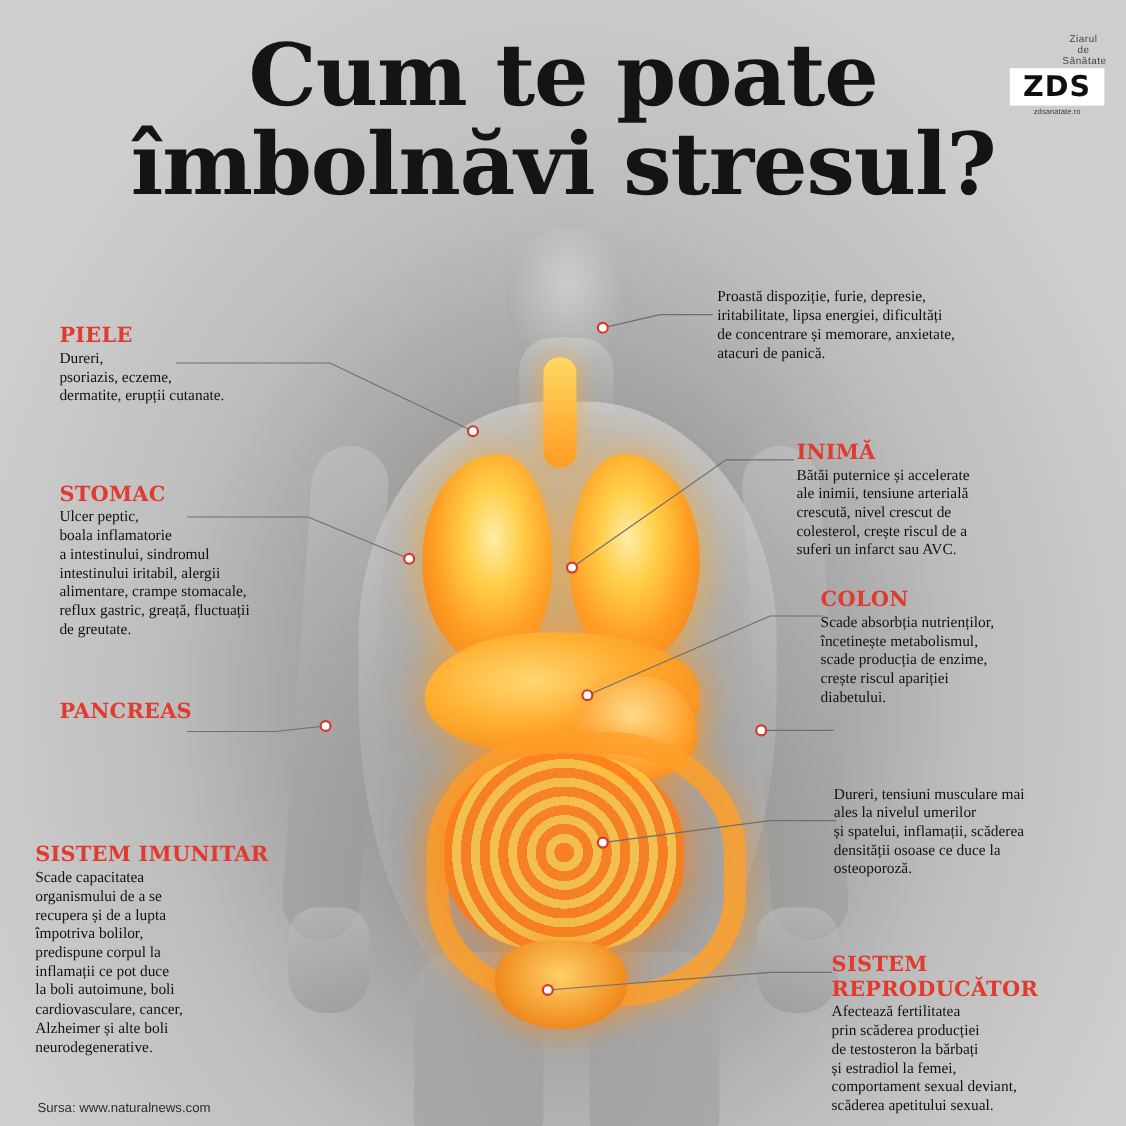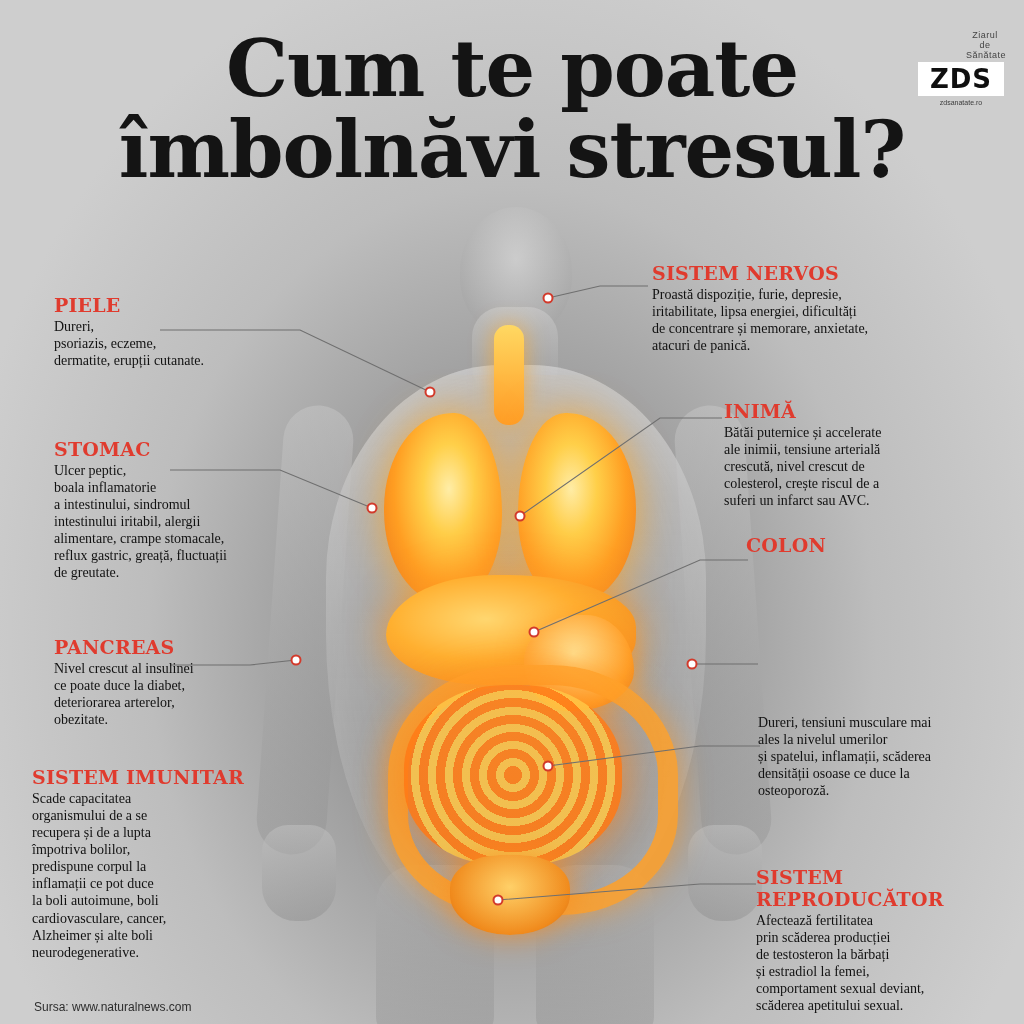--- a/index.html
+++ b/index.html
@@ -247,59 +247,59 @@
 boala inflamatorie
 a intestinului, sindromul
 intestinului iritabil, alergii
 alimentare, crampe stomacale,
 reflux gastric, greață, fluctuații
 de greutate.</p>
   </div>
 
   <div class="callout" style="left:54px;top:636px;width:238px;">
     <h3>PANCREAS</h3>
-    <p style="white-space: pre-line;">Nivel crescut al insulinei
-ce poate duce la diabet,
-deteriorarea arterelor,
-obezitate.</p>
   </div>
 
   <div class="callout" style="left:32px;top:766px;width:240px;">
     <h3>SISTEM IMUNITAR</h3>
     <p style="white-space: pre-line;">Scade capacitatea
 organismului de a se
 recupera și de a lupta
 împotriva bolilor,
 predispune corpul la
 inflamații ce pot duce
 la boli autoimune, boli
 cardiovasculare, cancer,
 Alzheimer și alte boli
 neurodegenerative.</p>
   </div>
 
   <div class="callout right" style="left:652px;top:262px;width:330px;">
-    <h3>SISTEM NERVOS</h3>
     <p style="white-space: pre-line;">Proastă dispoziție, furie, depresie,
 iritabilitate, lipsa energiei, dificultăți
 de concentrare și memorare, anxietate,
 atacuri de panică.</p>
   </div>
 
   <div class="callout right" style="left:724px;top:400px;width:268px;">
     <h3>INIMĂ</h3>
     <p style="white-space: pre-line;">Bătăi puternice și accelerate
 ale inimii, tensiune arterială
 crescută, nivel crescut de
 colesterol, crește riscul de a
 suferi un infarct sau AVC.</p>
   </div>
 
   <div class="callout right" style="left:746px;top:534px;width:246px;">
     <h3>COLON</h3>
+    <p style="white-space: pre-line;">Scade absorbția nutrienților,
+încetinește metabolismul,
+scade producția de enzime,
+crește riscul apariției
+diabetului.</p>
   </div>
 
   <div class="callout right" style="left:758px;top:714px;width:252px;">
     <p style="white-space: pre-line;">Dureri, tensiuni musculare mai
 ales la nivelul umerilor
 și spatelui, inflamații, scăderea
 densității osoase ce duce la
 osteoporoză.</p>
   </div>
 

